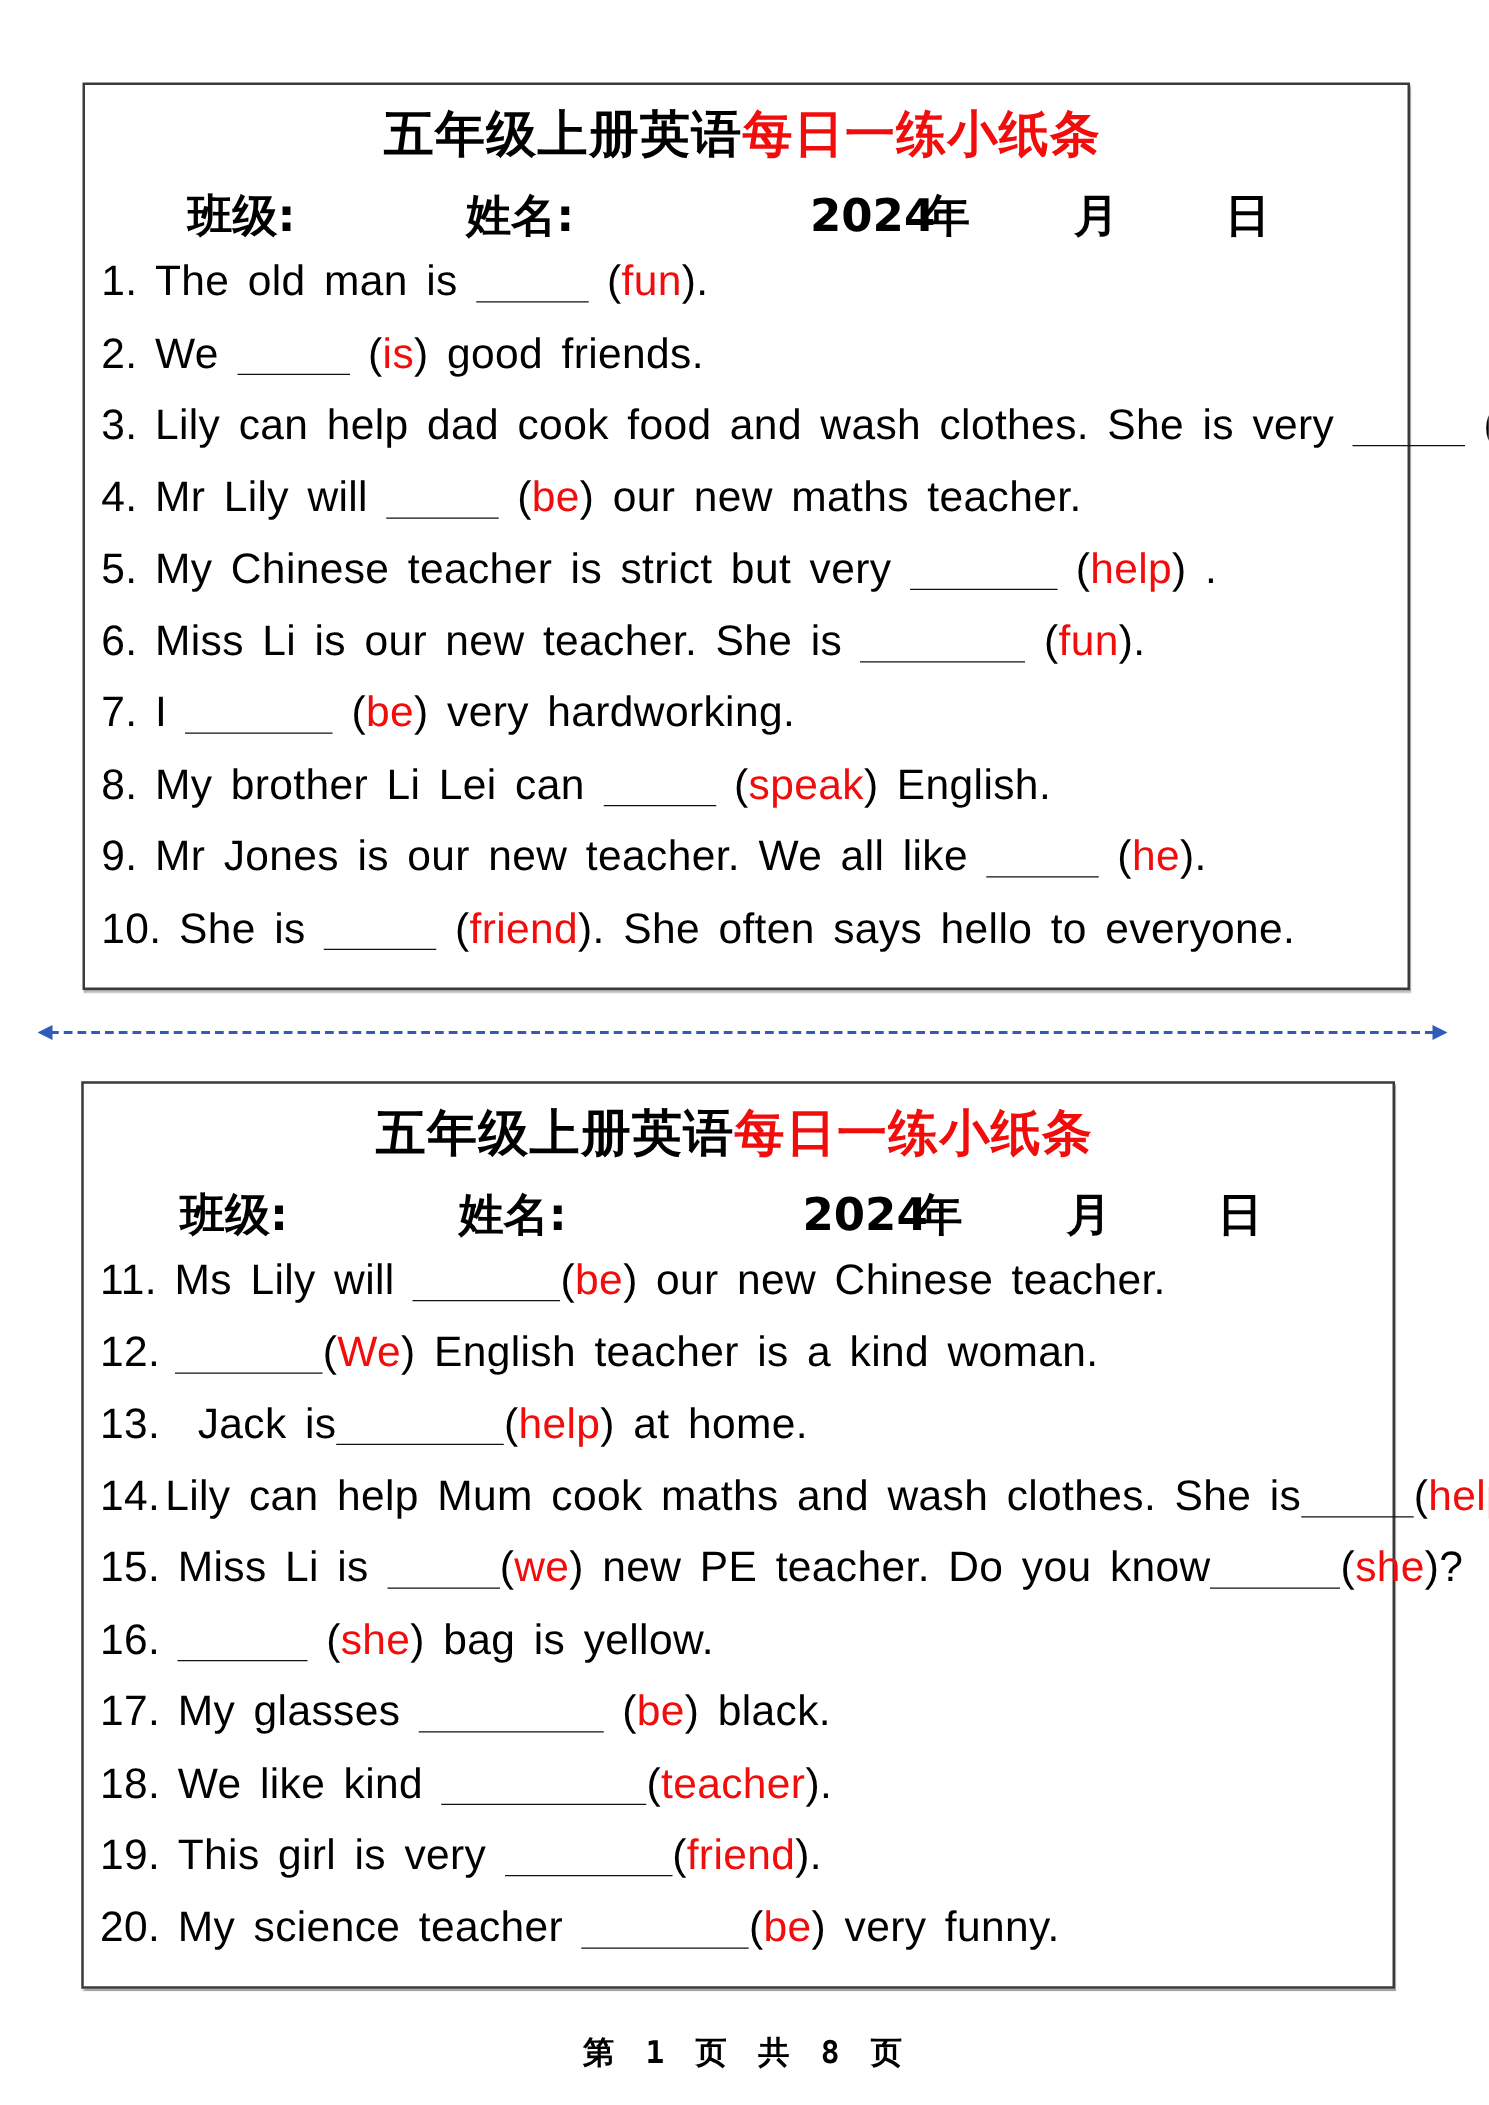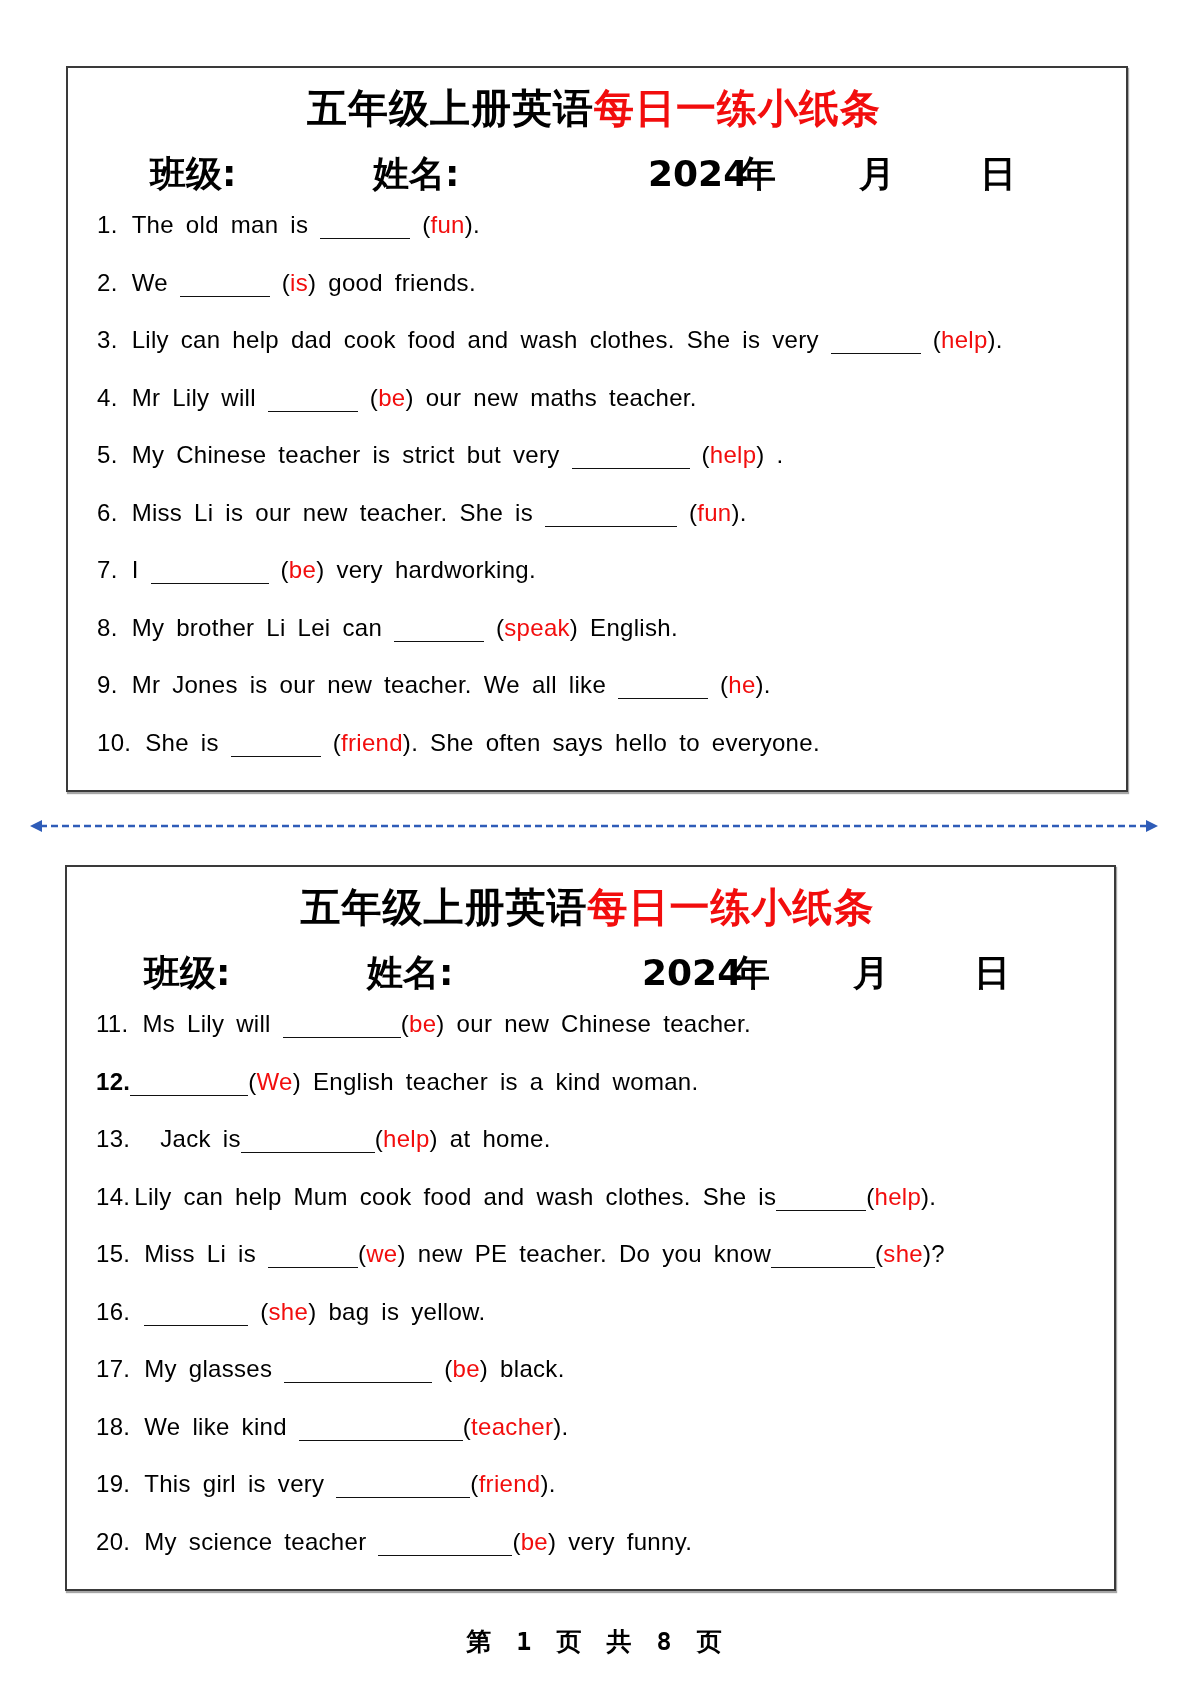--- a/index.html
+++ b/index.html
@@ -60,23 +60,23 @@
       position: absolute;
       left: 13px;
       right: 0;
       top: 140px;
       margin: 0;
       padding: 0;
       list-style: none;
     }
     .q {
       position: absolute;
-      left: 16px;
+      left: 0;
       white-space: nowrap;
-      font-size: 24px;
+      font-size: 34px;
       line-height: 30px;
       word-spacing: 5px;
       letter-spacing: 0.3px;
     }
     .q .num { display: inline-block; }
     .q .hint { color: #f20d0d; }
     .q .gap {
       display: inline-block;
       border-bottom: 1.5px solid #111;
       height: 24px;
@@ -169,23 +169,23 @@
         <span style="display:inline-block;width:80px"></span>
       </span>
     <span style="left:786px">月</span>
     <span style="left:827px" class="blank">
         <span style="display:inline-block;width:80px"></span>
       </span>
     <span style="left:907px">日</span>
   </div>
   <ul class="q-list" id="qlist-2">
       <li class="q" style="top: 2px;"><span class="num" style="margin-right: 14px;">11.</span><span>Ms Lily will </span><span class="gap" style="width: 118px;"></span><span>(</span><span class="hint">be</span><span>) our new Chinese teacher.</span></li>
-      <li class="q" style="top: 59.5px;"><span class="num" style="margin-right: 0; font-weight: bold;">12.</span><span></span><span class="gap" style="width: 118px;"></span><span>(</span><span class="hint">We</span><span>) English teacher is a kind woman.</span></li>
+      <li class="q" style="top: 59.5px;"><span class="num" style="margin-right: 12px;">12.</span><span></span><span class="gap" style="width: 118px;"></span><span>(</span><span class="hint">We</span><span>) English teacher is a kind woman.</span></li>
       <li class="q" style="top: 117px;"><span class="num" style="margin-right: 30px;">13.</span><span>Jack is</span><span class="gap" style="width: 134px;"></span><span>(</span><span class="hint">help</span><span>) at home.</span></li>
-      <li class="q" style="top: 174.5px;"><span class="num" style="margin-right: 4px;">14.</span><span>Lily can help Mum cook food and wash clothes. She is</span><span class="gap" style="width: 90px;"></span><span>(</span><span class="hint">help</span><span>).</span></li>
+      <li class="q" style="top: 174.5px;"><span class="num" style="margin-right: 4px;">14.</span><span>Lily can help Mum cook maths and wash clothes. She is</span><span class="gap" style="width: 90px;"></span><span>(</span><span class="hint">help</span><span>).</span></li>
       <li class="q" style="top: 232px;"><span class="num" style="margin-right: 14px;">15.</span><span>Miss Li is </span><span class="gap" style="width: 90px;"></span><span>(</span><span class="hint">we</span><span>) new PE teacher. Do you know</span><span class="gap" style="width: 104px;"></span><span>(</span><span class="hint">she</span><span>)?</span></li>
       <li class="q" style="top: 289.5px;"><span class="num" style="margin-right: 14px;">16.</span><span></span><span class="gap" style="width: 104px;"></span><span> (</span><span class="hint">she</span><span>) bag is yellow.</span></li>
       <li class="q" style="top: 347px;"><span class="num" style="margin-right: 14px;">17.</span><span>My glasses </span><span class="gap" style="width: 148px;"></span><span> (</span><span class="hint">be</span><span>) black.</span></li>
       <li class="q" style="top: 404.5px;"><span class="num" style="margin-right: 14px;">18.</span><span>We like kind </span><span class="gap" style="width: 164px;"></span><span>(</span><span class="hint">teacher</span><span>).</span></li>
       <li class="q" style="top: 462px;"><span class="num" style="margin-right: 14px;">19.</span><span>This girl is very </span><span class="gap" style="width: 134px;"></span><span>(</span><span class="hint">friend</span><span>).</span></li>
       <li class="q" style="top: 519.5px;"><span class="num" style="margin-right: 14px;">20.</span><span>My science teacher </span><span class="gap" style="width: 134px;"></span><span>(</span><span class="hint">be</span><span>) very funny.</span></li>
     </ul>
 </div>
 
 <div id="footer">第 1 页 共 8 页</div>

